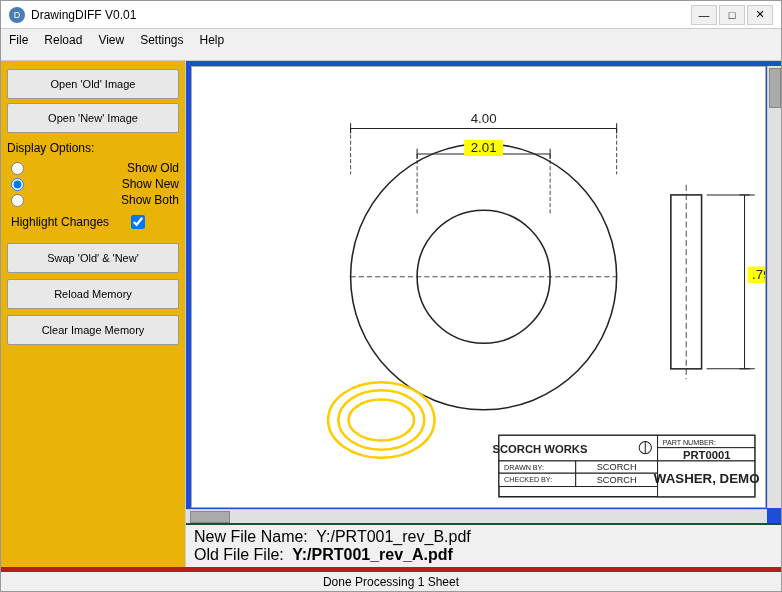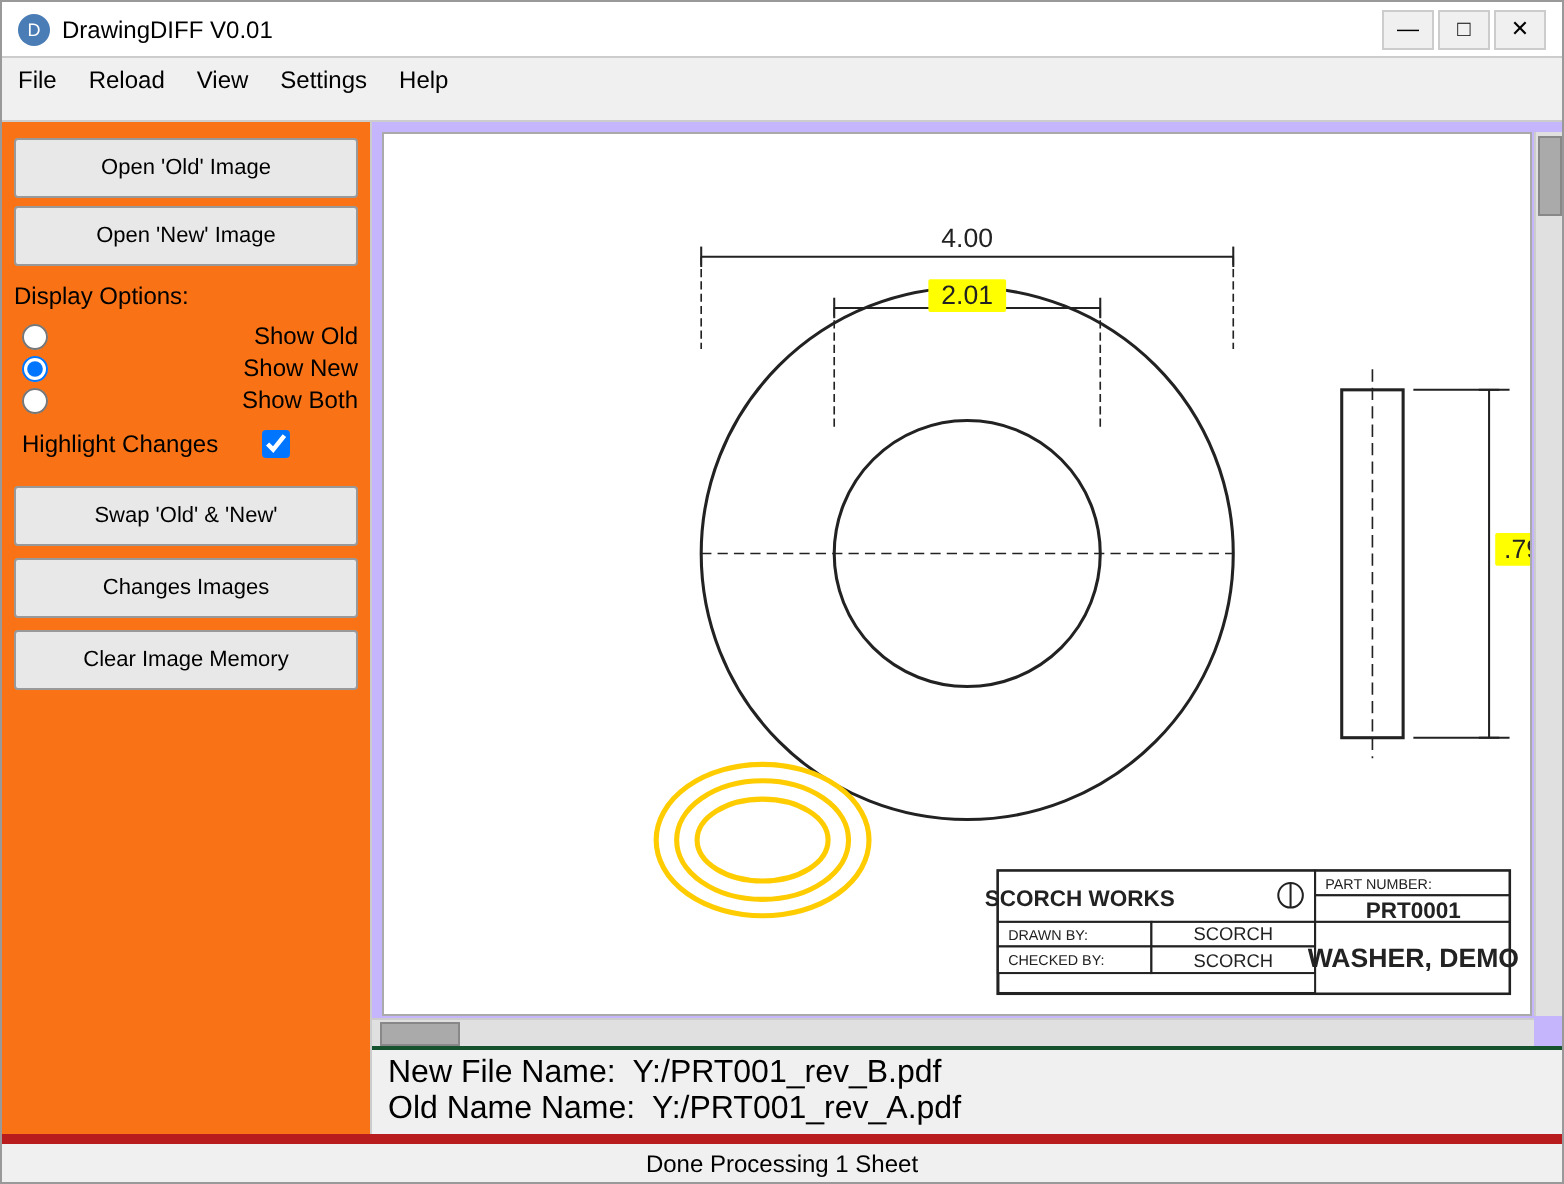--- a/index.html
+++ b/index.html
@@ -73,21 +73,21 @@
 
     .main-area {
       display: flex;
       flex: 1;
       overflow: hidden;
     }
 
     .sidebar {
       width: 185px;
       min-width: 185px;
-      background: #f97316;
+      background: #eab308;
       border-right: 1px solid #ccc;
       padding: 8px 6px;
       display: flex;
       flex-direction: column;
       gap: 4px;
     }
     .sidebar-btn {
       width: 100%;
       height: 30px;
       background: #e8e8e8;
@@ -140,21 +140,21 @@
 
     .content-area {
       flex: 1;
       display: flex;
       flex-direction: column;
       background: #e8e8e8;
       overflow: hidden;
     }
     .drawing-viewport {
       flex: 1;
-      background: #c4b5fd;
+      background: #1d4ed8;
       position: relative;
       overflow: hidden;
     }
     .drawing-canvas {
       position: absolute;
       top: 5px;
       left: 5px;
       right: 15px;
       bottom: 15px;
       background: white;
@@ -247,21 +247,21 @@
         </label>
       </div>
 
       <div class="highlight-row">
         <span class="highlight-label">Highlight Changes</span>
         <input type="checkbox" checked="" style="width: 14px; height: 14px; cursor: pointer;">
       </div>
 
       <div class="sidebar-bottom-btns">
         <button class="sidebar-btn">Swap 'Old' &amp; 'New'</button>
-        <button class="sidebar-btn">Changes Images</button>
+        <button class="sidebar-btn">Reload Memory</button>
         <button class="sidebar-btn">Clear Image Memory</button>
       </div>
     </div>
 
     <div class="content-area">
       <div class="drawing-viewport">
 
         <div class="v-scrollbar">
           <div class="scroll-thumb" style="width:12px;height:40px;margin:2px auto;"></div>
         </div>
@@ -345,22 +345,22 @@
           <div style="width:40px;height:12px;background:#aaa;border:1px solid #888;margin-left:4px;"></div>
         </div>
       </div>
 
       <div class="file-info">
         <div>
           <span>New File Name:</span>
           <span style="margin-left:4px;">Y:/PRT001_rev_B.pdf</span>
         </div>
         <div>
-          <span>Old Name Name:</span>
-          <span style="margin-left:4px;">Y:/PRT001_rev_A.pdf</span>
+          <span>Old File File:</span>
+          <span style="margin-left:4px;font-weight:bold;">Y:/PRT001_rev_A.pdf</span>
         </div>
       </div>
     </div>
   </div>
 
   <div class="status-bar">
     <span>Done Processing 1 Sheet</span>
   </div>
 </div>
 

